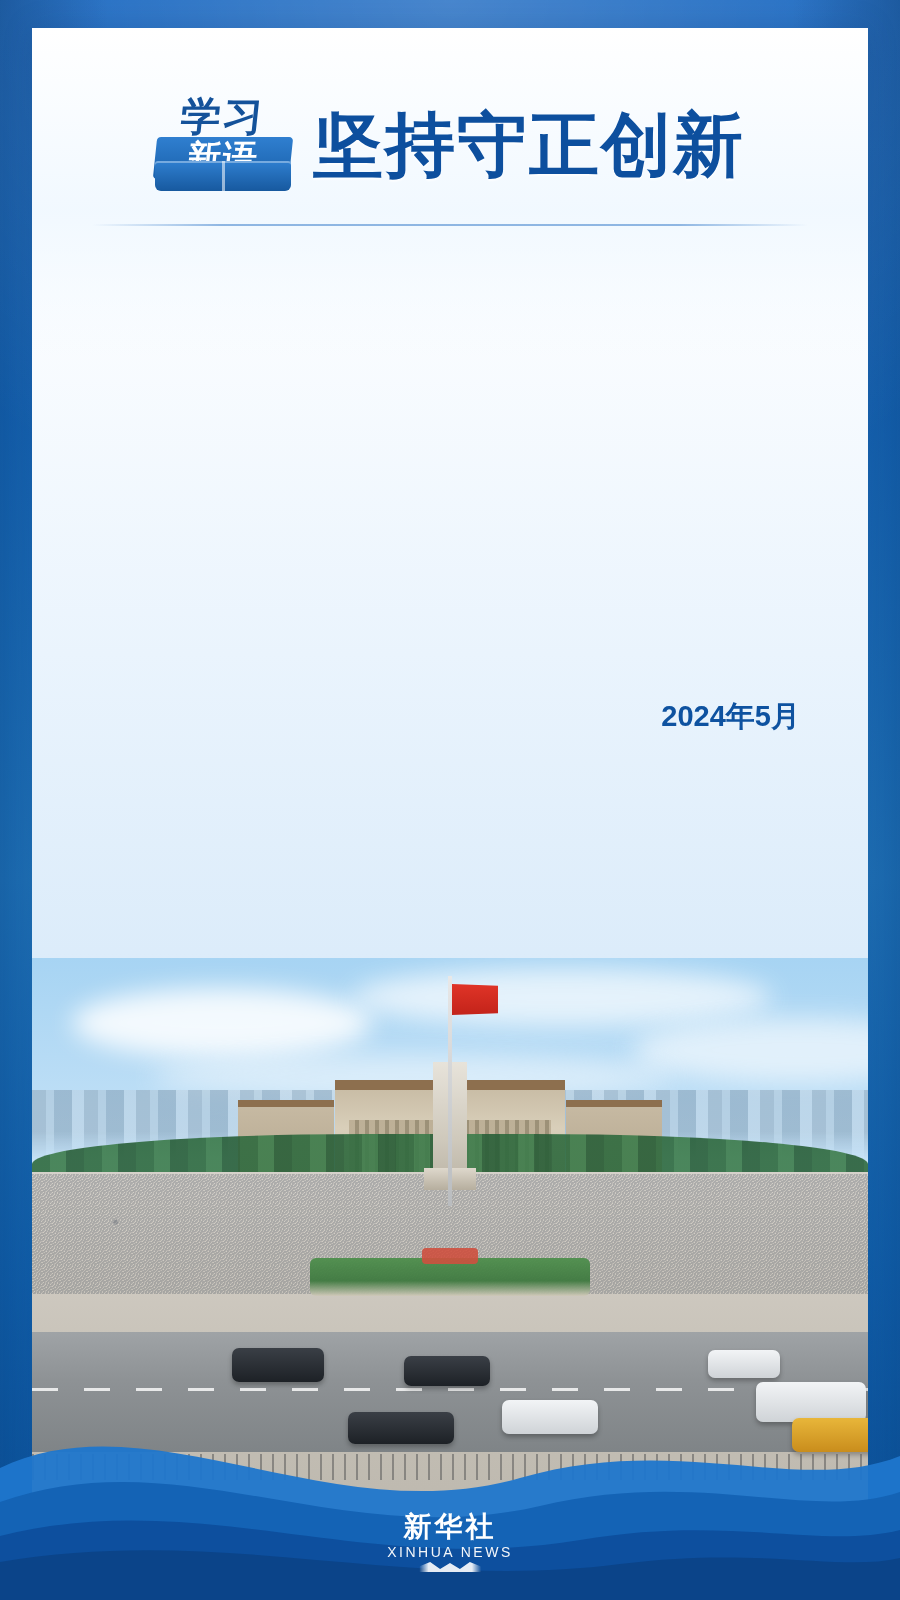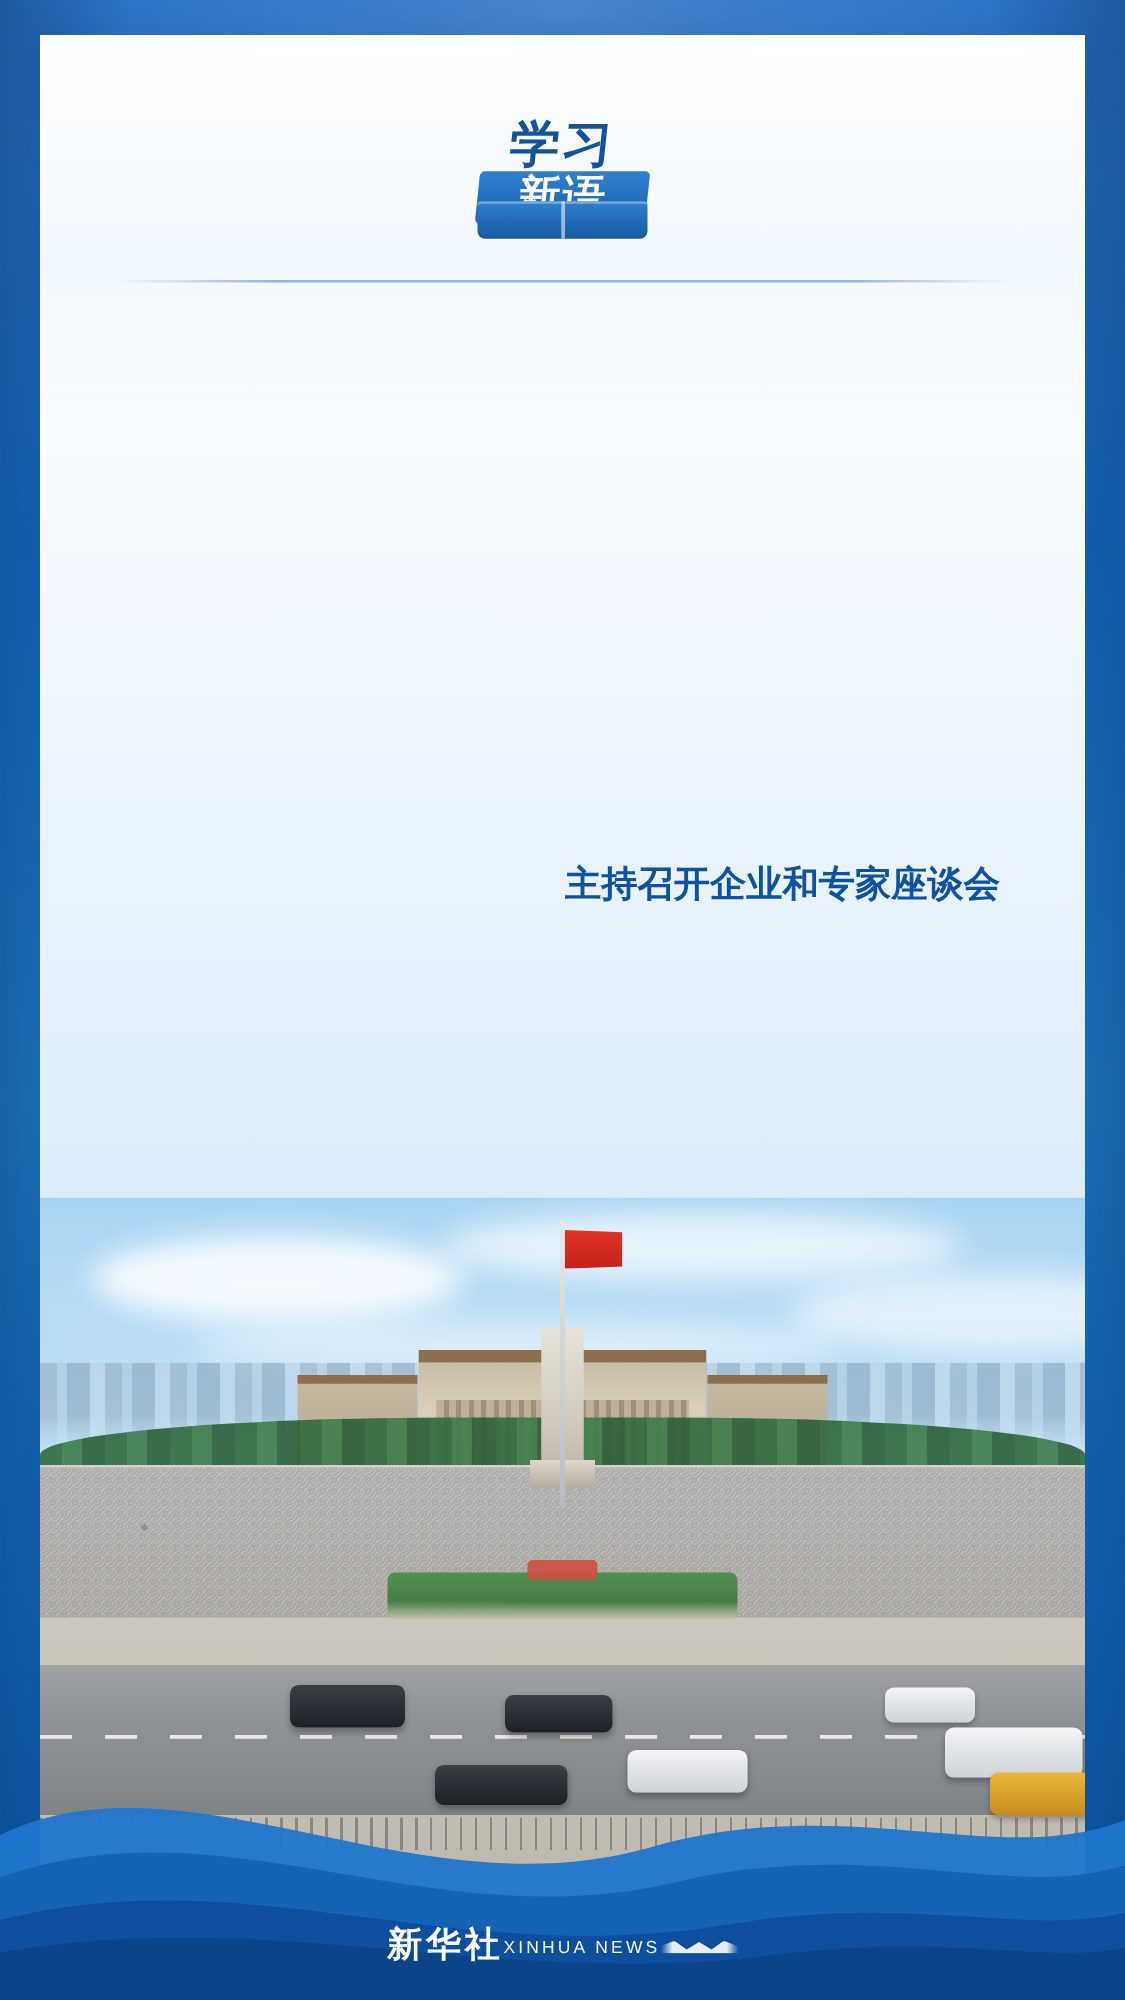--- a/index.html
+++ b/index.html
@@ -388,21 +388,21 @@
   .wave-band svg { display: block; width: 100%; height: 100%; }
 
   
   .agency {
     position: absolute;
     left: 50%;
     transform: translateX(-50%);
     bottom: 28px;
     z-index: 12;
     display: flex;
-    flex-direction: row;
+    flex-direction: column;
     align-items: center;
     color: #ffffff;
   }
   .agency .agency-name {
     font-size: 28px;
     font-weight: bold;
     letter-spacing: 3px;
     line-height: 32px;
   }
   .agency .agency-en {
@@ -429,27 +429,28 @@
   <div class="frame-glow"></div>
 
   <div class="card">
 
     <div class="header">
       <div class="logo-badge">
         <div class="word word-1">学习</div>
         <div class="word word-2">新语</div>
         <div class="book"></div>
       </div>
+      <div class="headline">坚持守正创新</div>
     </div>
 
     <div class="header-rule"></div>
 
 
     <div class="attribution">
-      <div class="occasion">主持召开企业和专家座谈会</div>
+      <div class="date">2024年5月</div>
     </div>
 
     <div class="photo">
       <div class="sky"></div>
       <div class="cloud c1"></div>
       <div class="cloud c2"></div>
       <div class="cloud c3"></div>
       <div class="cloud c4"></div>
 
       <div class="skyline"></div>

